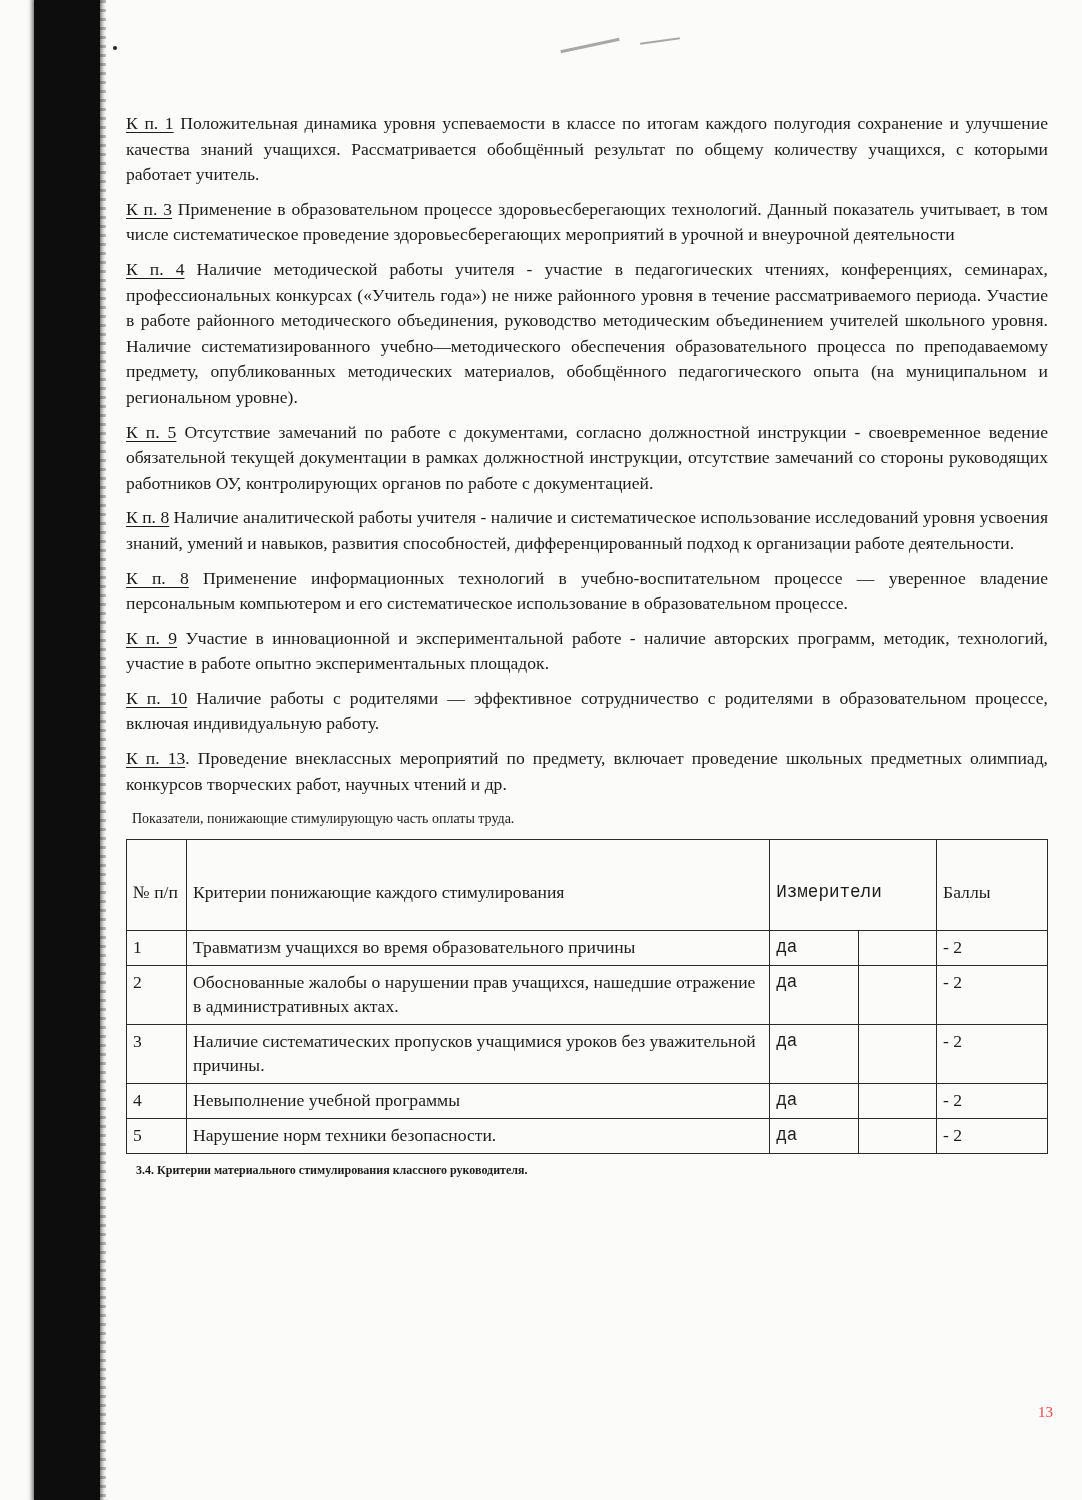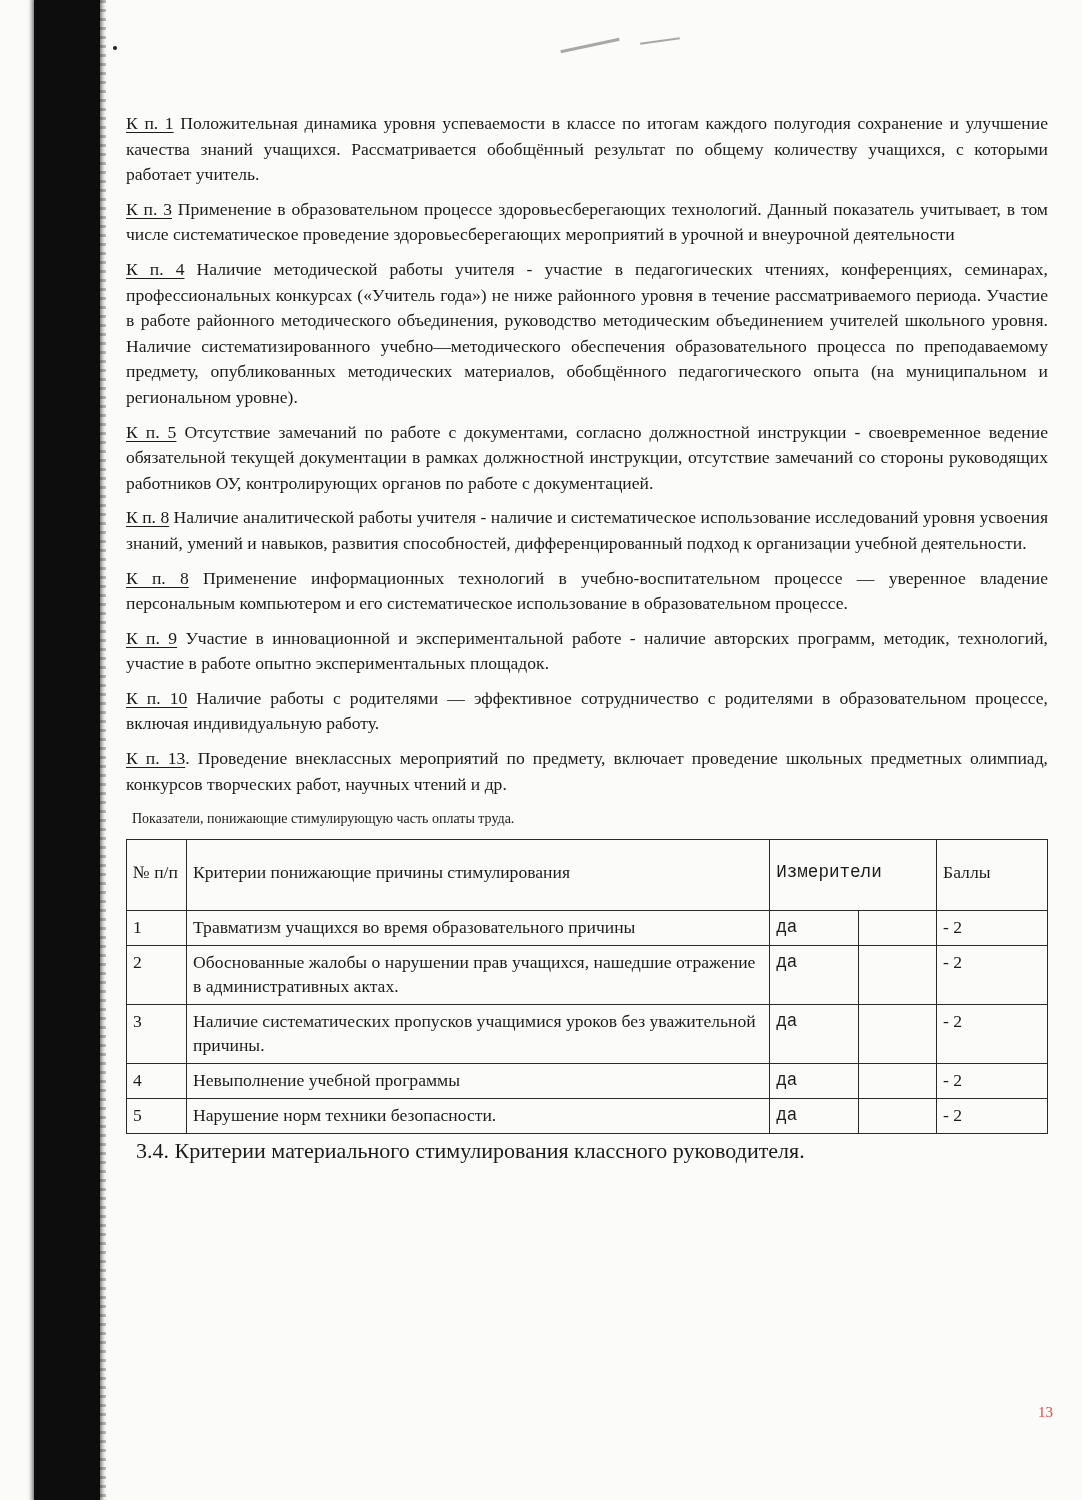--- a/index.html
+++ b/index.html
@@ -28,61 +28,61 @@
   .para .lead { text-decoration: underline; text-underline-offset: 3px; }
   .caption { margin: 2px 0 7px 6px; font-size: 14px; }
   table.crit {
     border-collapse: collapse; width: 922px; margin-left: 0;
     font-size: 17.6px; line-height: 24px;
   }
   table.crit td, table.crit th {
     border: 1.6px solid #2a2a2a; vertical-align: top; padding: 4px 6px 6px 6px;
     font-weight: normal; text-align: left;
   }
-  table.crit th { vertical-align: middle; padding-top: 2px; padding-bottom: 8px; }
+  table.crit th { vertical-align: middle; padding-top: 22px; padding-bottom: 8px; }
   .c-num { width: 46px; }
   .c-crit { width: 560px; text-align: justify; }
   .c-meas { width: 74px; font-family: Liberation Mono, monospace; }
   .c-meas2 { width: 64px; }
   .c-pts { width: 96px; }
   .th-num { line-height: 24px; height: 60px; }
-  .section-next { margin: 4px 0 0 10px; font-size: 22px; }
+  .section-next { margin: 4px 0 0 10px; font-size: 12px; font-weight: bold; }
   .page-num {
     position: absolute; left: 1038px; top: 1404px; font-size: 15px; color: #ef4444;
   }
   .smudge { position: absolute; background: #555; opacity: 0.5; }
 </style>
 </head>
 <body>
 
 <div class="scan-bar"></div>
 <div class="scan-edge"></div>
 <div class="dot" style="left:113px;top:46px"></div>
 <div class="smudge" style="left:560px;top:44px;width:60px;height:3px;transform:rotate(-12deg)"></div>
 <div class="smudge" style="left:640px;top:40px;width:40px;height:2px;transform:rotate(-8deg)"></div>
 
 <div class="content">
 
   <p class="para"><span class="lead">К п. 1</span><span> Положительная динамика уровня успеваемости в классе по итогам каждого полугодия сохранение и улучшение качества знаний учащихся. Рассматривается обобщённый результат по общему количеству учащихся, с которыми работает учитель.</span></p>
   <p class="para"><span class="lead">К п. 3</span><span> Применение в образовательном процессе здоровьесберегающих технологий. Данный показатель учитывает, в том числе систематическое проведение здоровьесберегающих мероприятий в урочной и внеурочной деятельности</span></p>
   <p class="para"><span class="lead">К п. 4</span><span> Наличие методической работы учителя - участие в педагогических чтениях, конференциях, семинарах, профессиональных конкурсах («Учитель года») не ниже районного уровня в течение рассматриваемого периода. Участие в работе районного методического объединения, руководство методическим объединением учителей школьного уровня. Наличие систематизированного учебно—методического обеспечения образовательного процесса по преподаваемому предмету, опубликованных методических материалов, обобщённого педагогического опыта (на муниципальном и региональном уровне).</span></p>
   <p class="para"><span class="lead">К п. 5</span><span> Отсутствие замечаний по работе с документами, согласно должностной инструкции - своевременное ведение обязательной текущей документации в рамках должностной инструкции, отсутствие замечаний со стороны руководящих работников ОУ, контролирующих органов по работе с документацией.</span></p>
-  <p class="para"><span class="lead">К п. 8</span><span> Наличие аналитической работы учителя - наличие и систематическое использование исследований уровня усвоения знаний, умений и навыков, развития способностей, дифференцированный подход к организации учебной деятельности.</span></p>
+  <p class="para"><span class="lead">К п. 8</span><span> Наличие аналитической работы учителя - наличие и систематическое использование исследований уровня усвоения знаний, умений и навыков, развития способностей, дифференцированный подход к организации работе деятельности.</span></p>
   <p class="para"><span class="lead">К п. 8</span><span> Применение информационных технологий в учебно-воспитательном процессе — уверенное владение персональным компьютером и его систематическое использование в образовательном процессе.</span></p>
   <p class="para"><span class="lead">К п. 9</span><span> Участие в инновационной и экспериментальной работе - наличие авторских программ, методик, технологий, участие в работе опытно экспериментальных площадок.</span></p>
   <p class="para"><span class="lead">К п. 10</span><span> Наличие работы с родителями — эффективное сотрудничество с родителями в образовательном процессе, включая индивидуальную работу.</span></p>
   <p class="para"><span class="lead">К п. 13</span><span>. Проведение внеклассных мероприятий по предмету, включает проведение школьных предметных олимпиад, конкурсов творческих работ, научных чтений и др.</span></p>
 
   <div class="caption">Показатели, понижающие стимулирующую часть оплаты труда.</div>
 
   <table class="crit">
     <tbody>
         <tr>
       <th class="c-num th-num">№ п/п</th>
-      <th class="c-crit">Критерии понижающие причины стимулирования</th>
+      <th class="c-crit">Критерии понижающие каждого стимулирования</th>
       <th class="c-meas" colspan="2">Измерители</th>
       <th class="c-pts">Баллы</th>
     </tr>
     <tr>
       <td class="c-num">1</td>
       <td class="c-crit">Травматизм учащихся во время образовательного причины</td>
       <td class="c-meas">да</td>
       <td class="c-meas2"></td>
       <td class="c-pts">- 2</td>
     </tr>

